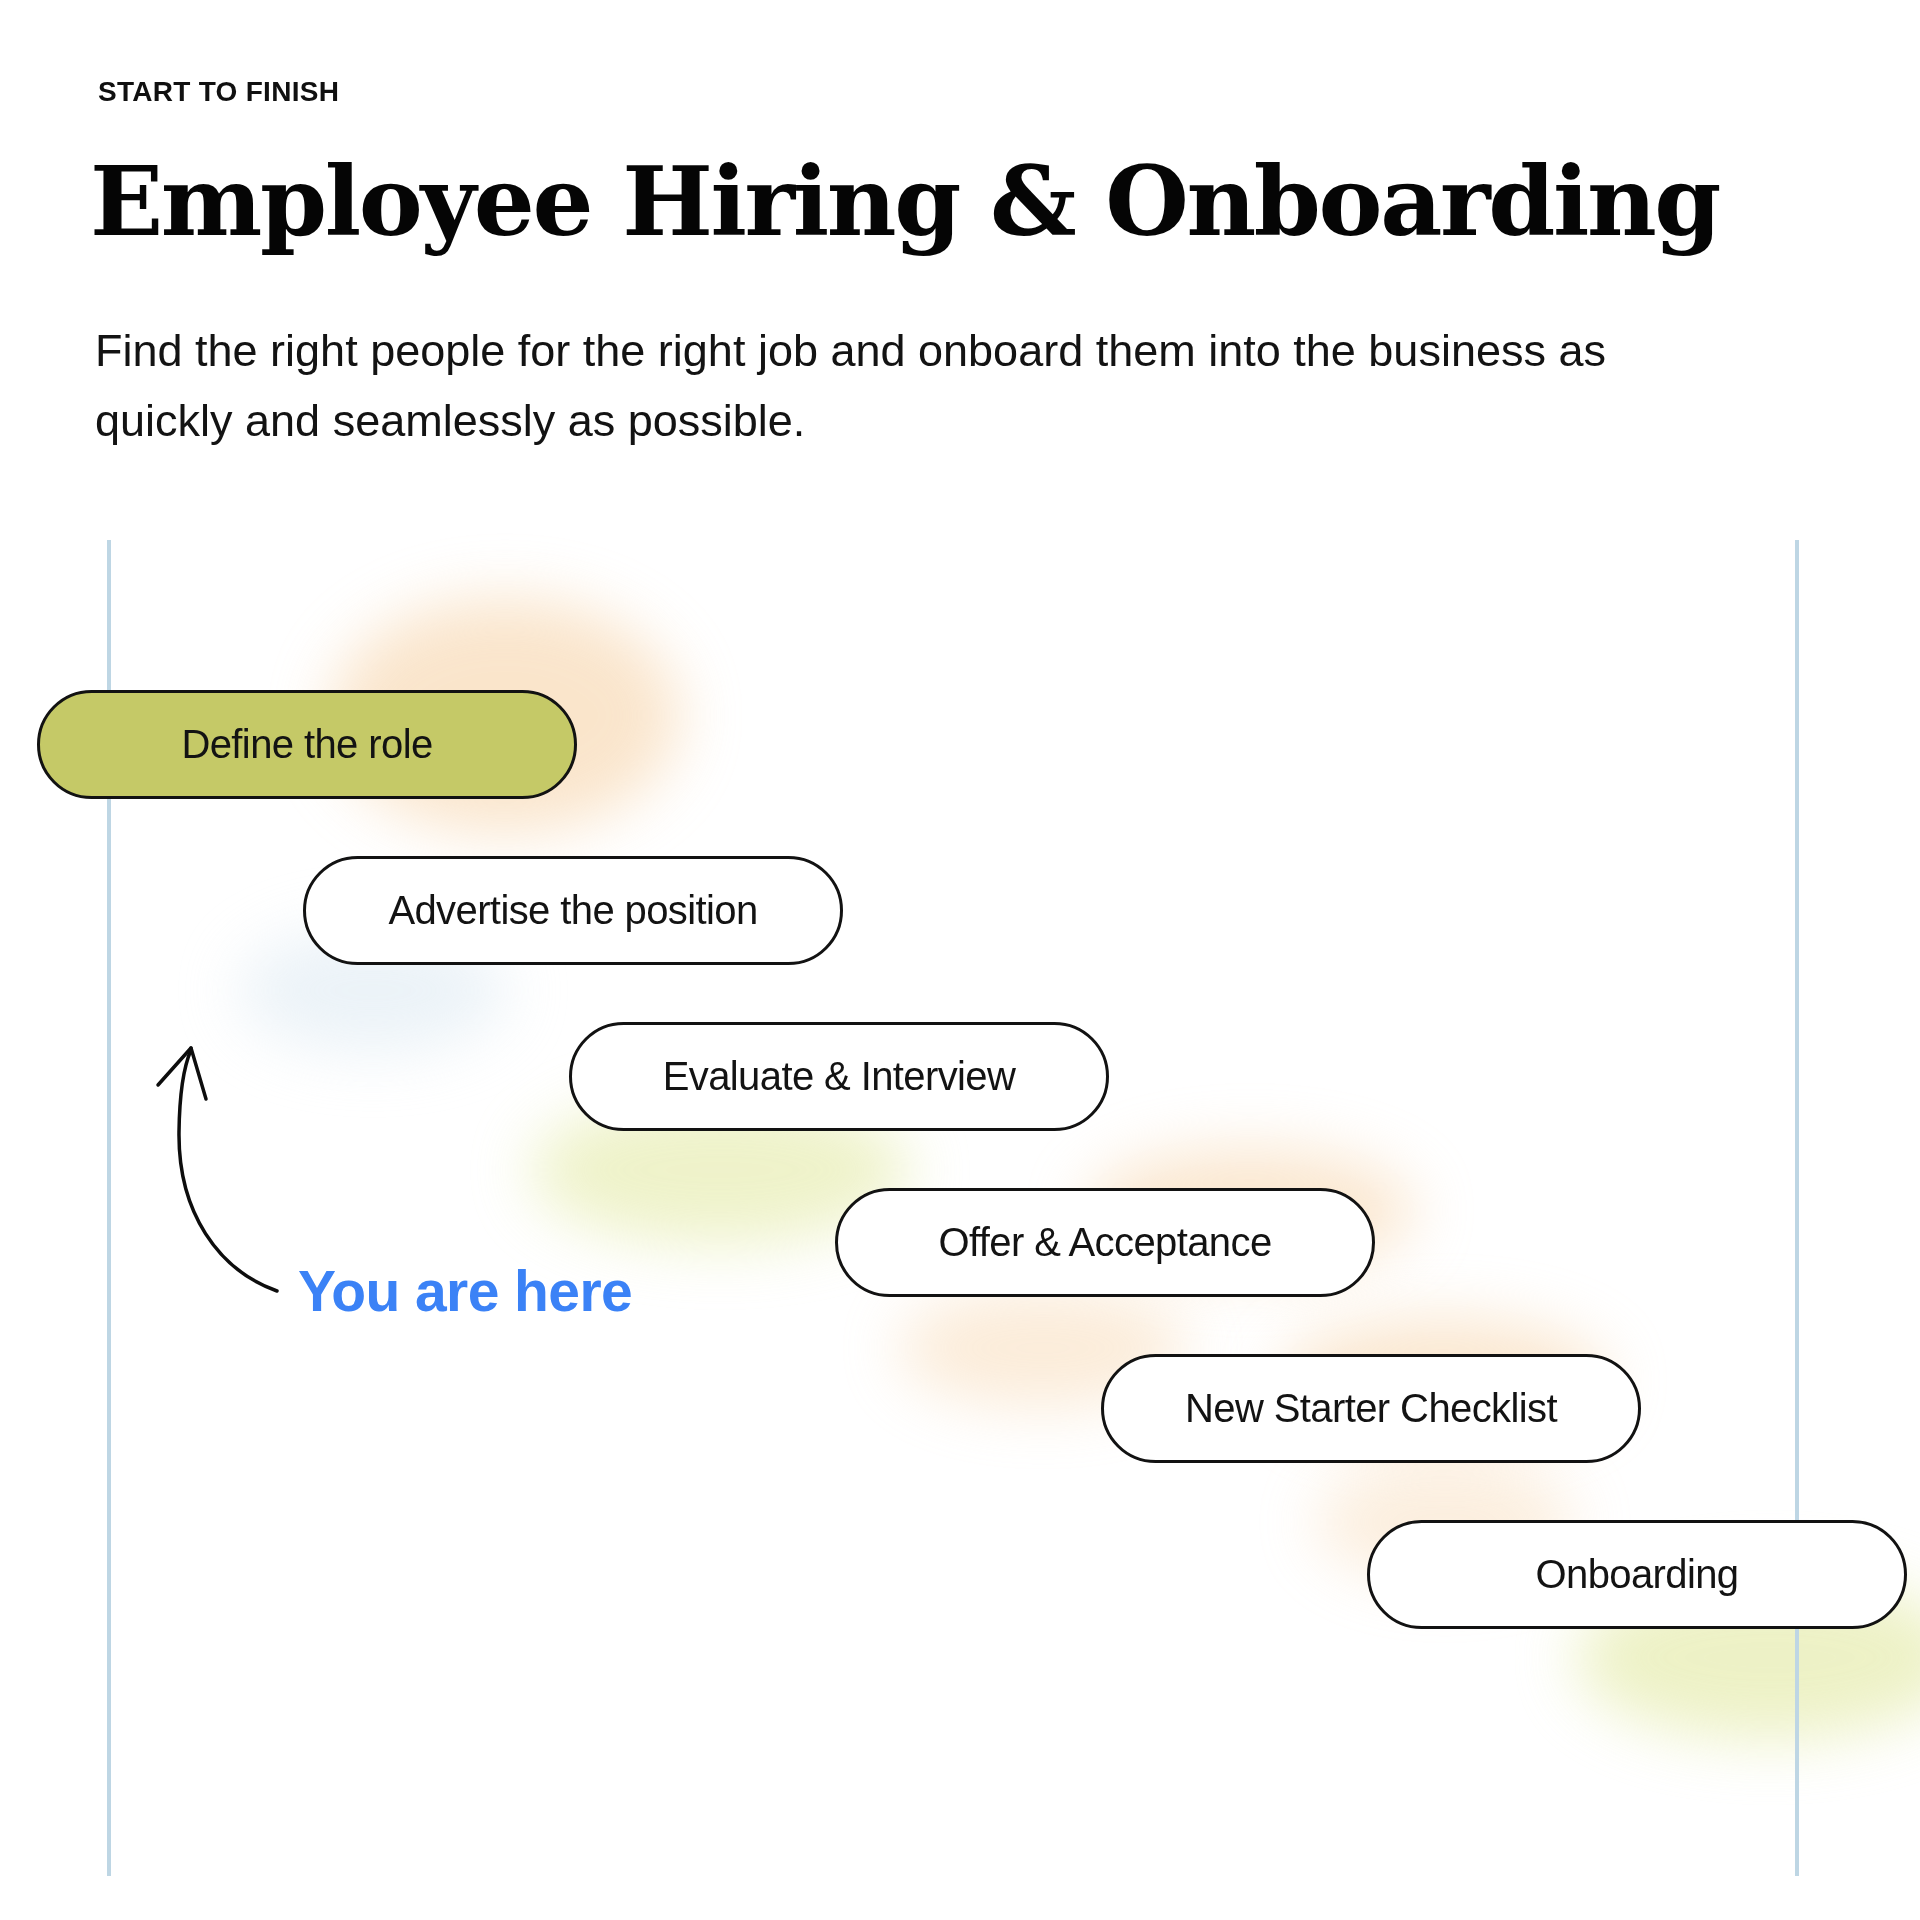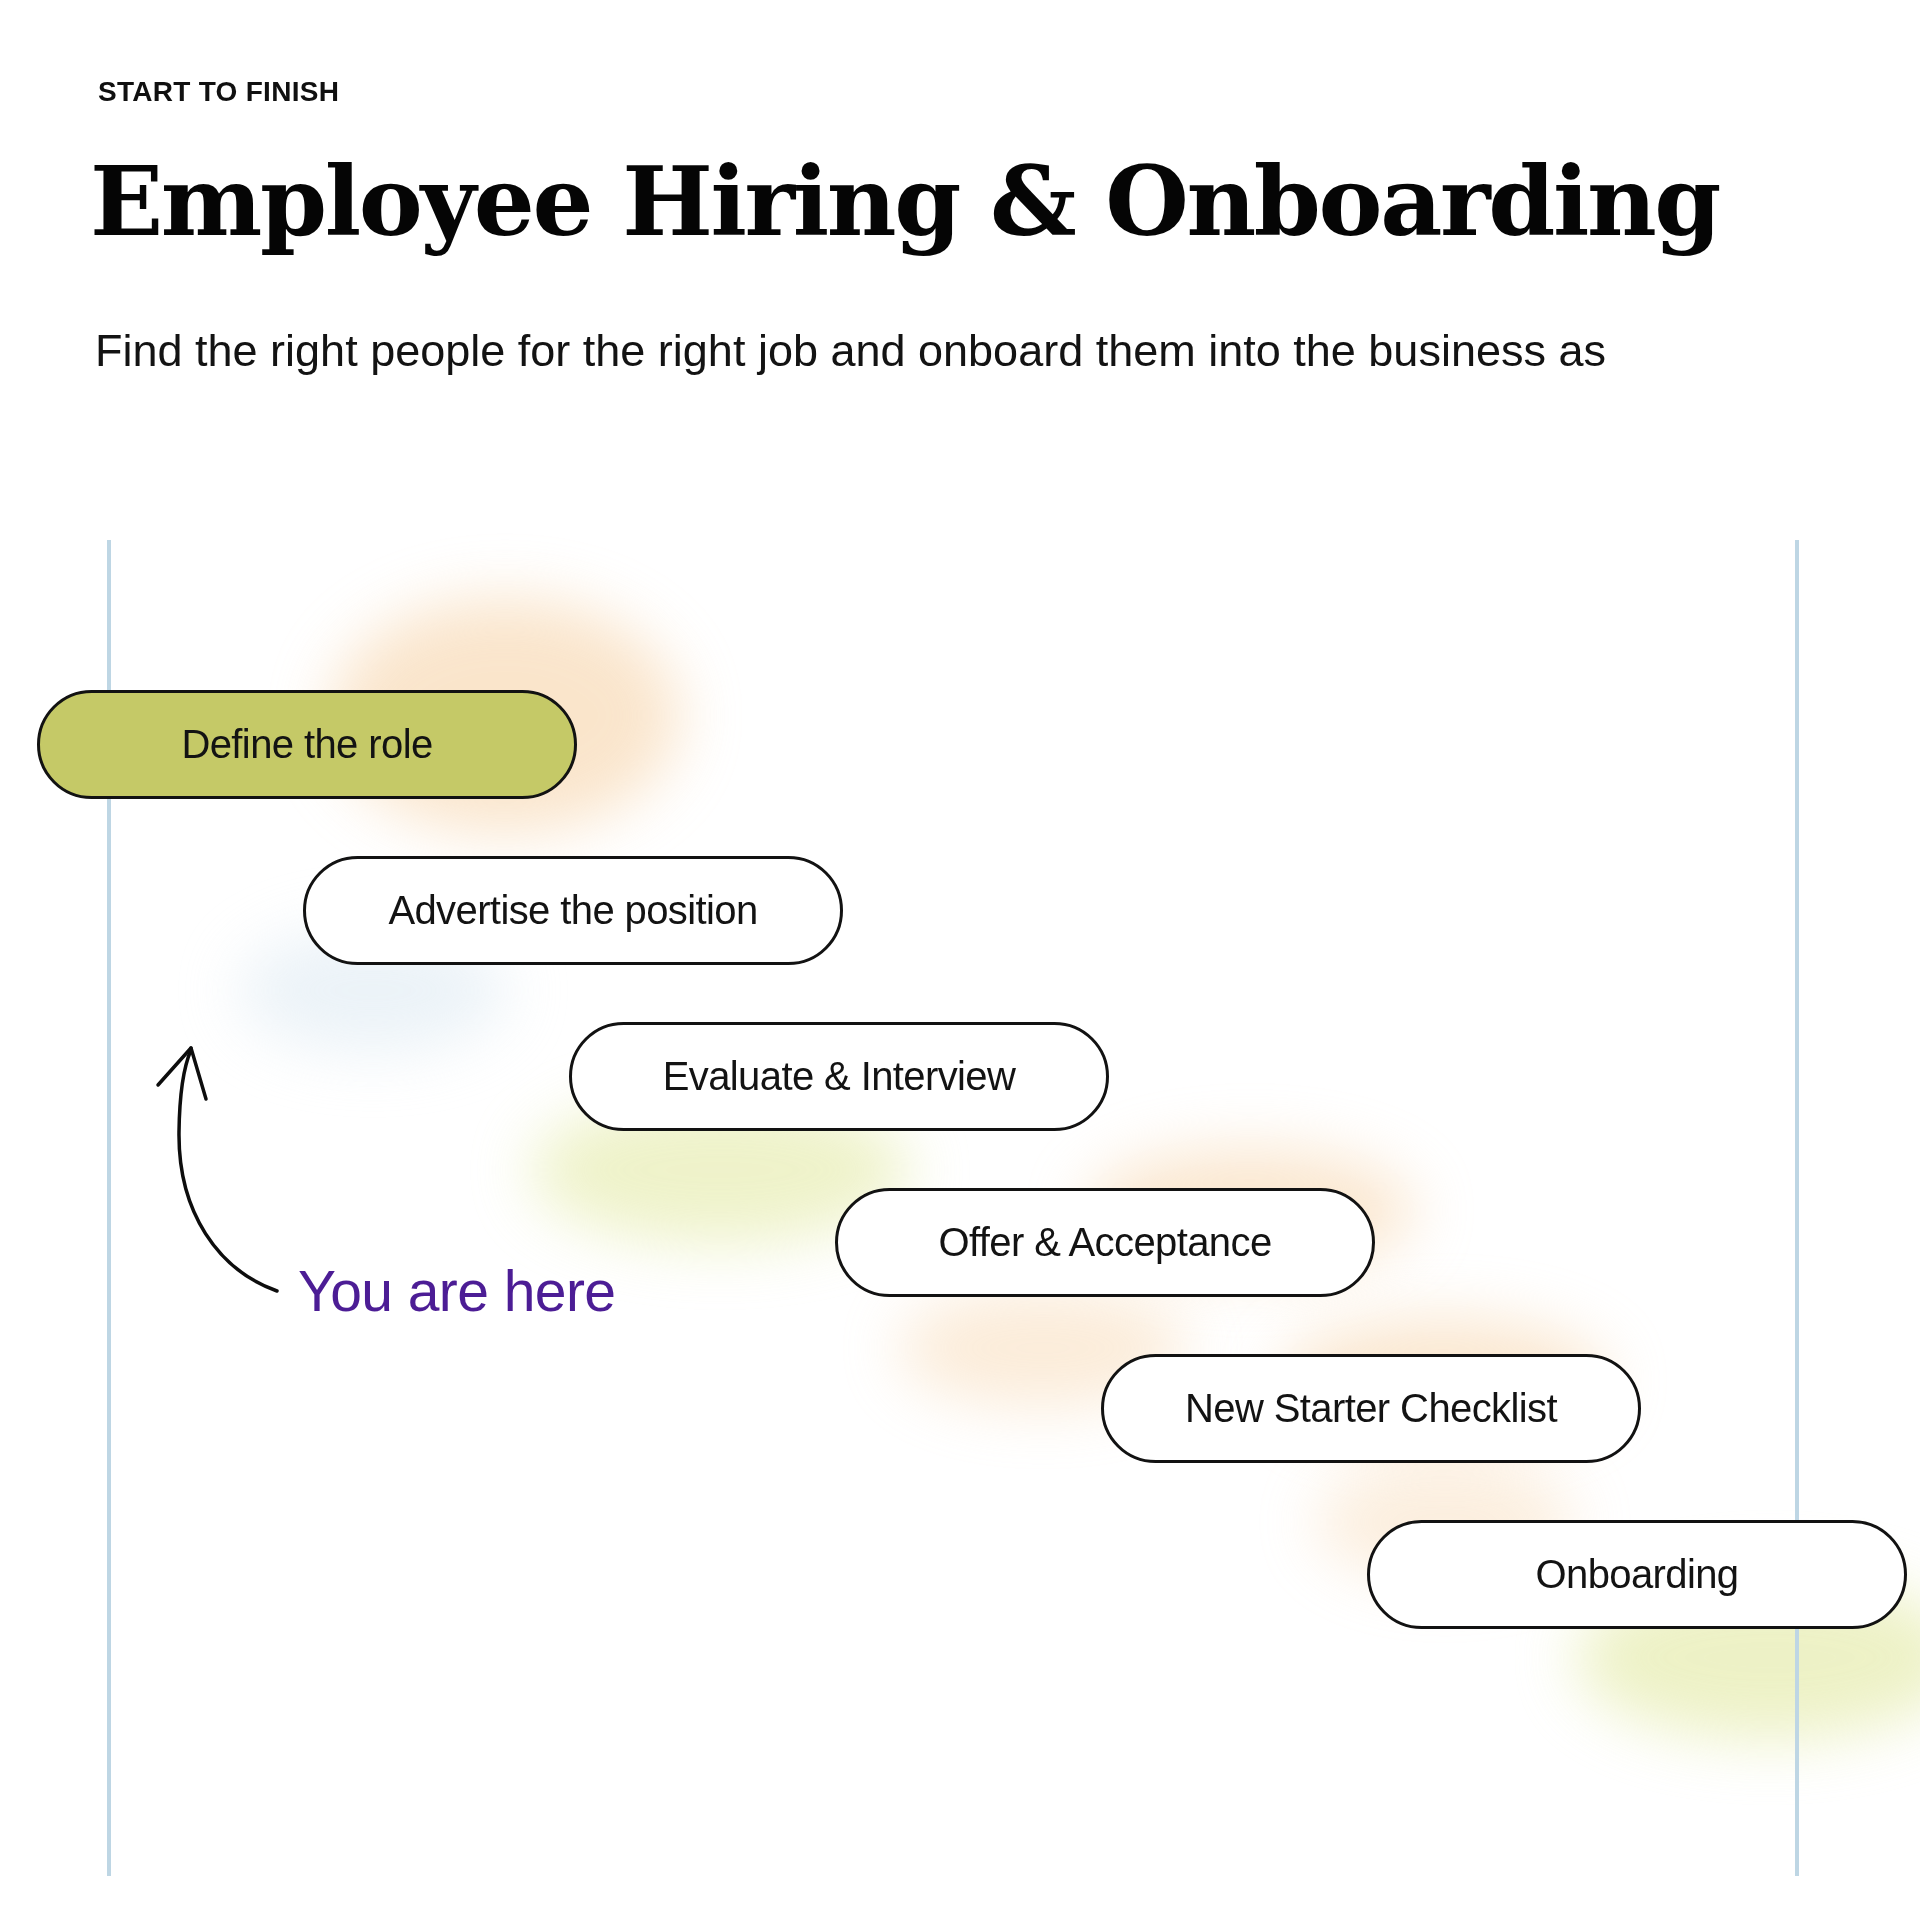--- a/index.html
+++ b/index.html
@@ -62,32 +62,32 @@
     font-size:40px;font-weight:500;letter-spacing:-0.015em;
     color:#131313;
     z-index:3;
   }
   .pill.current{background:var(--current-fill,#c5c967);}
 
   
   .arrow-svg{position:absolute;left:0;top:0;z-index:4;pointer-events:none;}
   .you-are-here{
     position:absolute;left:298px;top:1258px;
-    font-size:57px;font-weight:400;letter-spacing:-0.01em;
-    color:#4c1d95;z-index:4;white-space:nowrap;
+    font-size:57px;font-weight:700;letter-spacing:-0.01em;
+    color:#3b82f6;z-index:4;white-space:nowrap;
   }
 </style>
 </head>
 <body>
 
 <div class="canvas" style="--current-fill: #c5c967; --pill-border: #121212; --guide: #bed6e4; --ink: #101010; --glow-warm: #f6d0a2; --glow-leaf: #e6ecae; --glow-cool: #dce9f2;">
 
   <div class="eyebrow">START TO FINISH</div>
   <h1 class="title">Employee Hiring &amp; Onboarding</h1>
-  <p class="subtitle"><span>Find the right people for the right job and onboard them into the business as</span><br></p>
+  <p class="subtitle"><span>Find the right people for the right job and onboard them into the business as</span><br><span>quickly and seamlessly as possible.</span></p>
 
   <div class="glow g1"></div>
   <div class="glow g2"></div>
   <div class="glow g3"></div>
   <div class="glow g4"></div>
   <div class="glow g5"></div>
   <div class="glow g6"></div>
   <div class="glow g7"></div>
   <div class="glow g8"></div>
 

